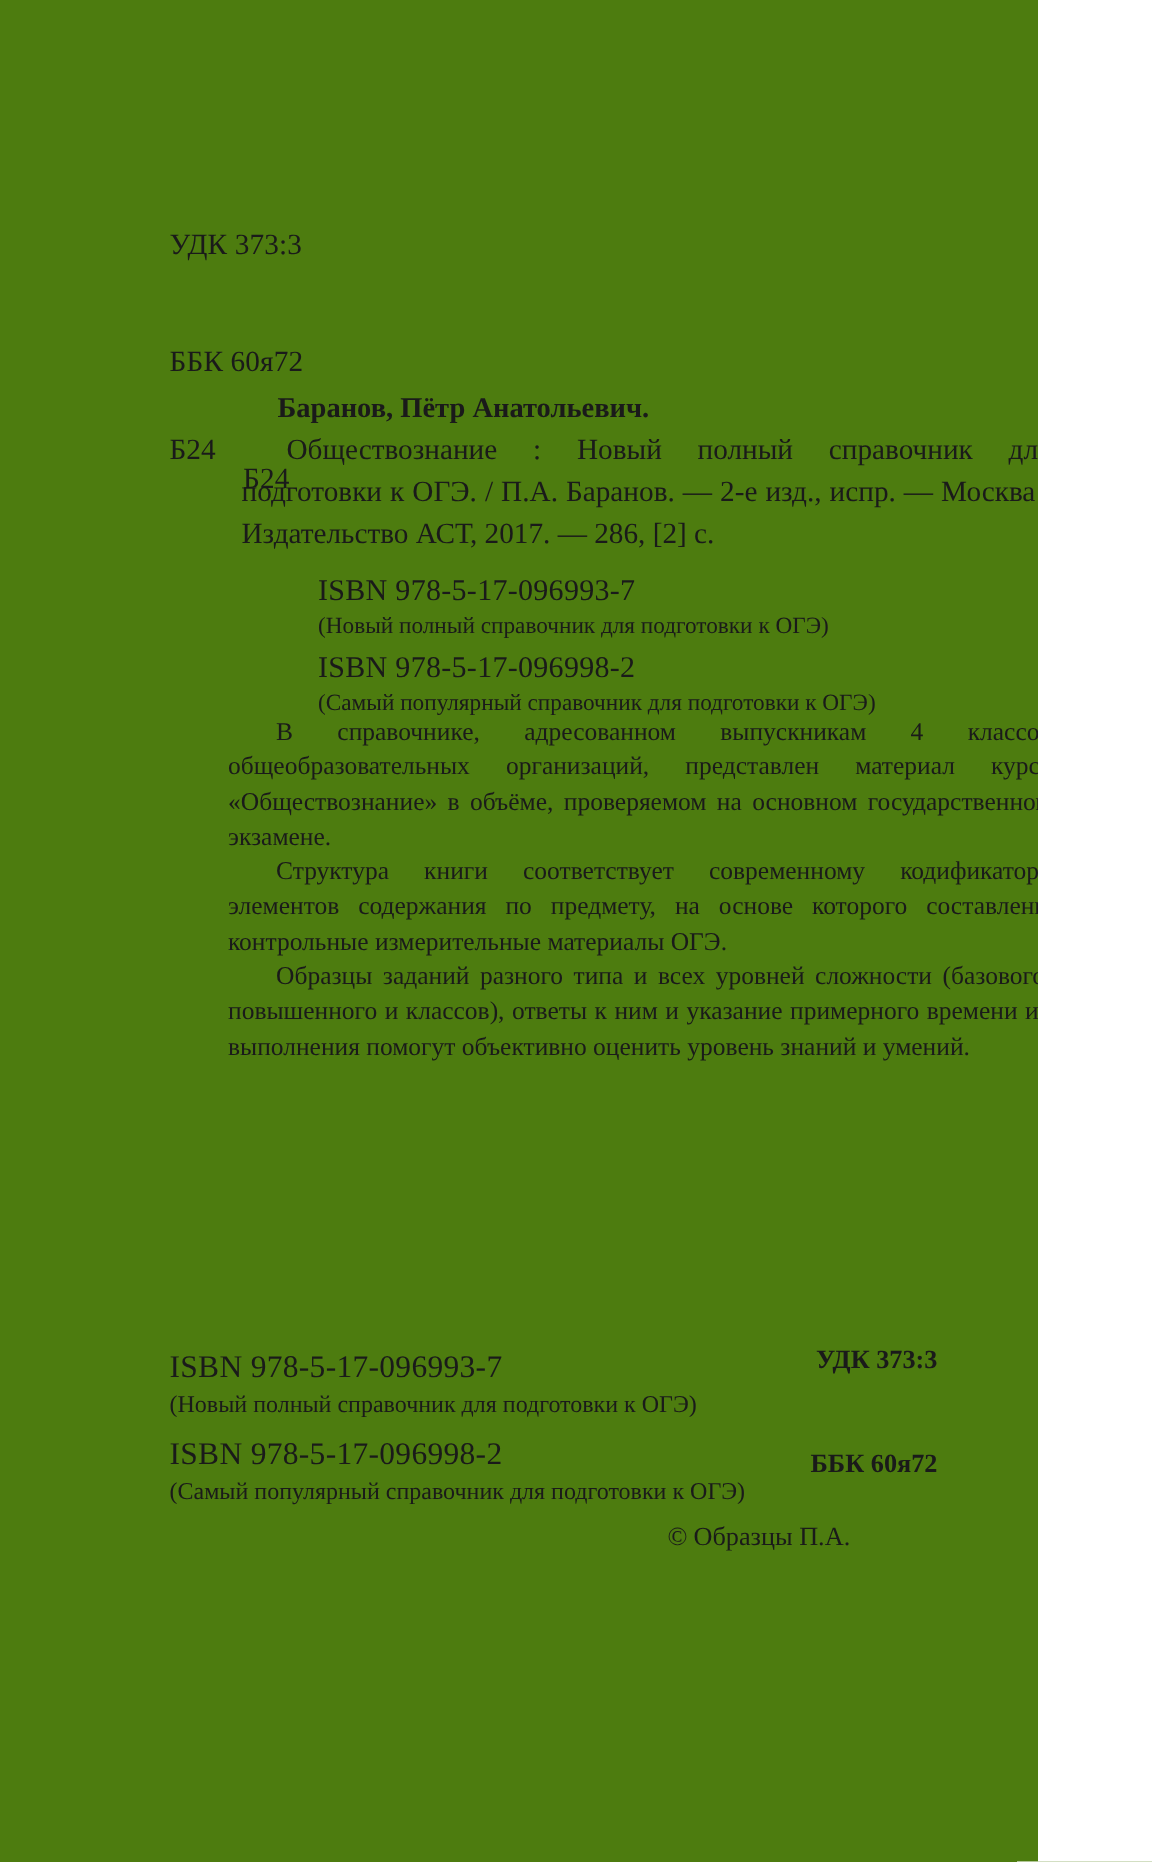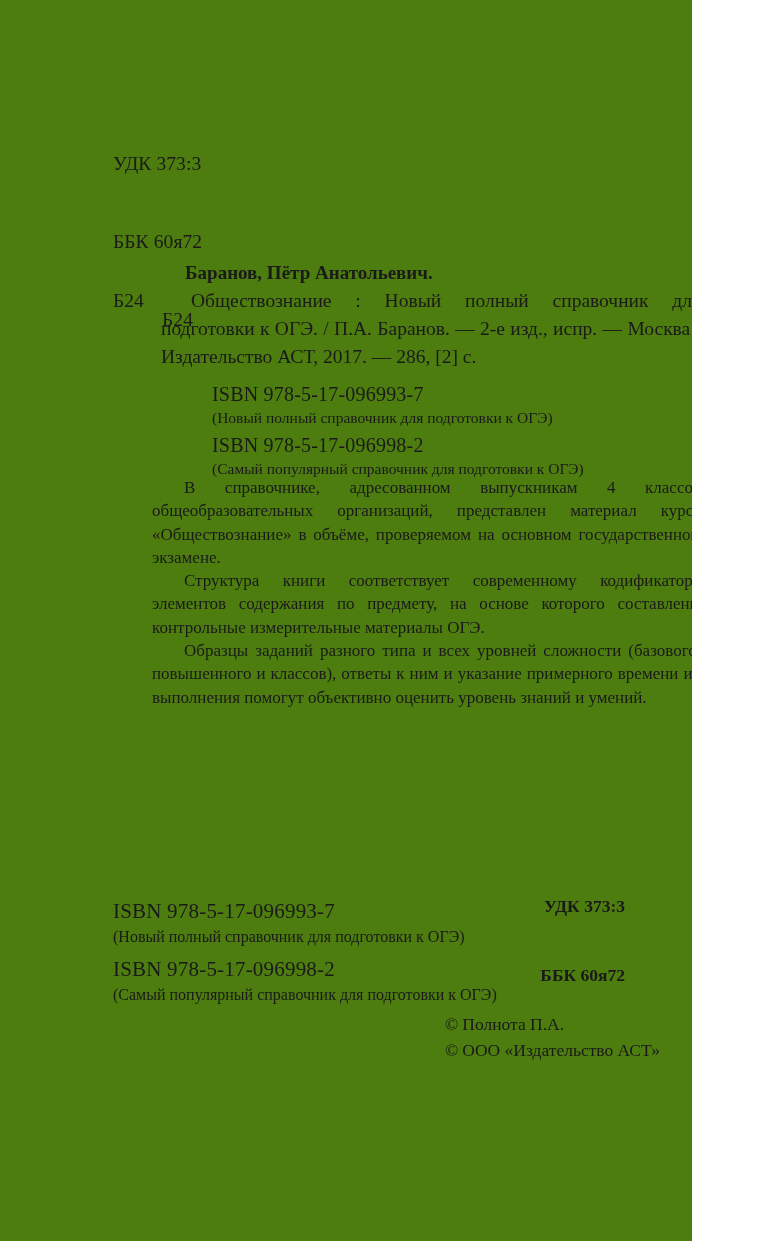--- a/index.html
+++ b/index.html
@@ -201,20 +201,17 @@
       <div class="isbn-sub">(Новый полный справочник для подготовки к ОГЭ)</div>
     </div>
     <div class="isbn-group">
       <div class="isbn-num">ISBN 978-5-17-096998-2</div>
       <div class="isbn-sub">(Самый популярный справочник для подготовки к ОГЭ)</div>
     </div>
   </div>
 
   <div class="copyright">
     <span class="cr-line">
-      <span class="cr-mark">©</span><span>Полнота П.А.</span>
+      <span class="cr-mark">©</span><span>Образцы П.А.</span>
     </span>
-    <span class="cr-line">
-      <span class="cr-mark">©</span><span>ООО «Издательство АСТ»</span>
-    </span>
   </div>
 
 </div>
 
 </body></html>

